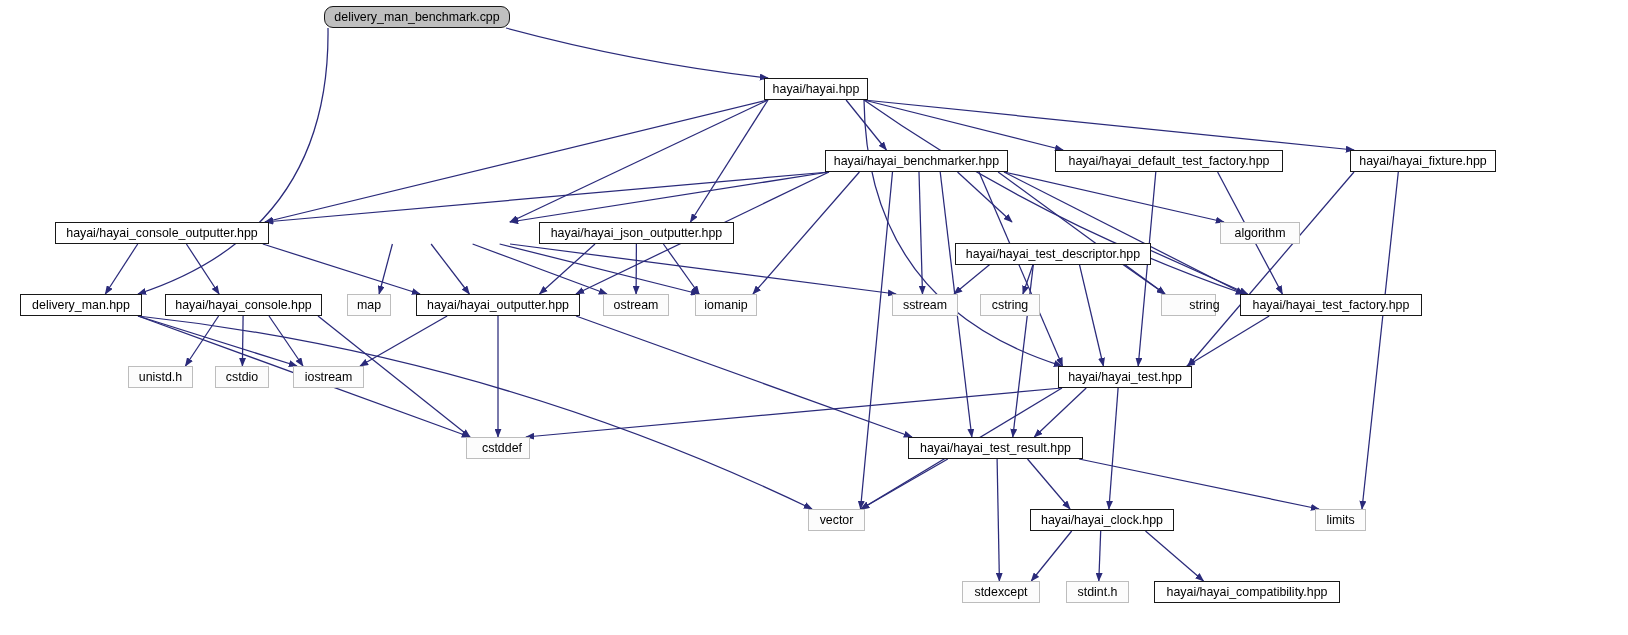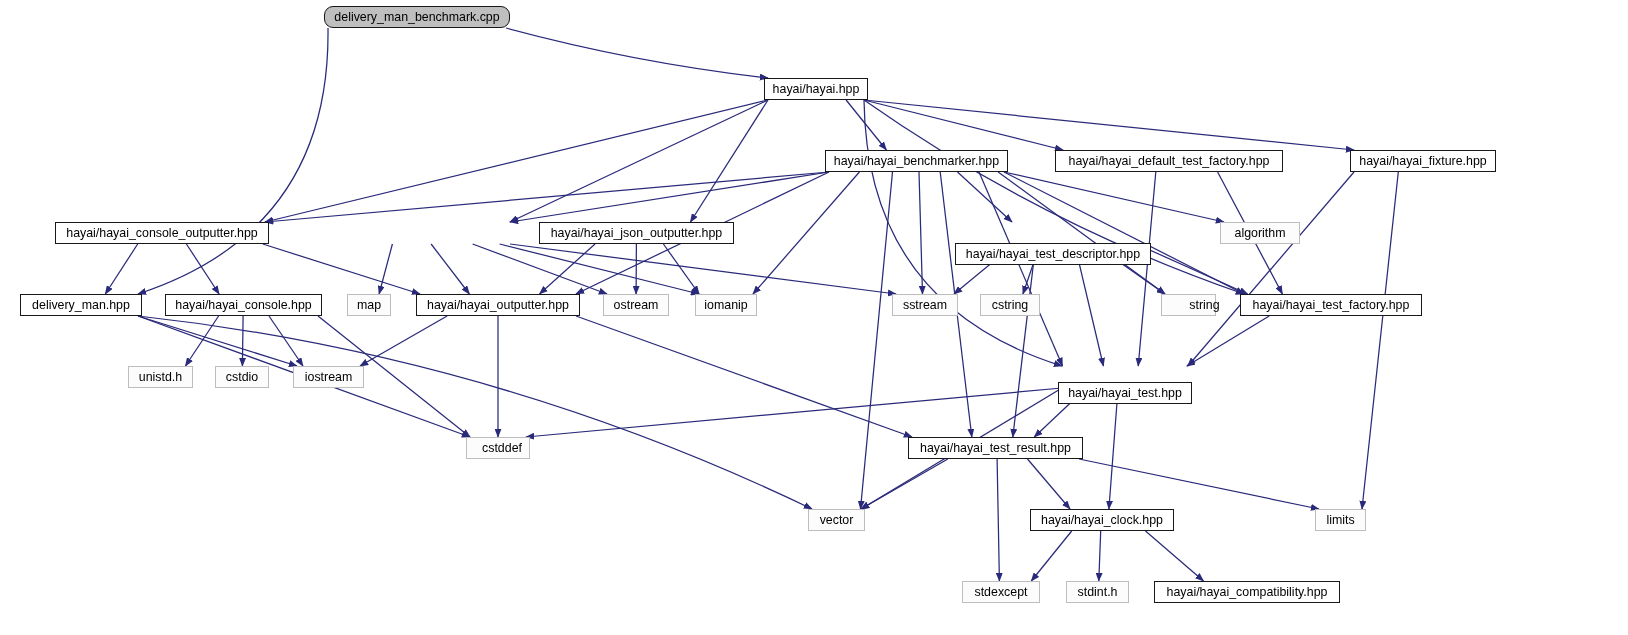--- a/index.html
+++ b/index.html
@@ -153,21 +153,21 @@
       <div class="graph-node local" style="left: 416px; top: 294px; width: 164px; height: 22px;">hayai/hayai_outputter.hpp</div>
       <div class="graph-node system" style="left: 603px; top: 294px; width: 66px; height: 22px;">ostream</div>
       <div class="graph-node system" style="left: 695px; top: 294px; width: 62px; height: 22px;">iomanip</div>
       <div class="graph-node system" style="left: 892px; top: 294px; width: 66px; height: 22px;">sstream</div>
       <div class="graph-node system" style="left: 980px; top: 294px; width: 60px; height: 22px;">cstring</div>
       <div class="graph-node system" style="left: 1161px; top: 294px; width: 55px; height: 22px; padding-left: 32px;">string</div>
       <div class="graph-node local" style="left: 1240px; top: 294px; width: 182px; height: 22px;">hayai/hayai_test_factory.hpp</div>
       <div class="graph-node system" style="left: 128px; top: 366px; width: 65px; height: 22px;">unistd.h</div>
       <div class="graph-node system" style="left: 215px; top: 366px; width: 54px; height: 22px;">cstdio</div>
       <div class="graph-node system" style="left: 293px; top: 366px; width: 71px; height: 22px;">iostream</div>
-      <div class="graph-node local" style="left: 1058px; top: 366px; width: 134px; height: 22px; margin-top: 16px;">hayai/hayai_test.hpp</div>
+      <div class="graph-node local" style="left: 1058px; top: 366px; width: 134px; height: 22px;">hayai/hayai_test.hpp</div>
       <div class="graph-node system" style="left: 466px; top: 437px; width: 64px; height: 22px; padding-left: 8px;">cstddef</div>
       <div class="graph-node local" style="left: 908px; top: 437px; width: 175px; height: 22px;">hayai/hayai_test_result.hpp</div>
       <div class="graph-node system" style="left: 808px; top: 509px; width: 57px; height: 22px;">vector</div>
       <div class="graph-node local" style="left: 1030px; top: 509px; width: 144px; height: 22px;">hayai/hayai_clock.hpp</div>
       <div class="graph-node system" style="left: 1315px; top: 509px; width: 51px; height: 22px;">limits</div>
       <div class="graph-node system" style="left: 962px; top: 581px; width: 78px; height: 22px;">stdexcept</div>
       <div class="graph-node system" style="left: 1066px; top: 581px; width: 63px; height: 22px;">stdint.h</div>
       <div class="graph-node local" style="left: 1154px; top: 581px; width: 186px; height: 22px;">hayai/hayai_compatibility.hpp</div>
     </div>
 </div>

